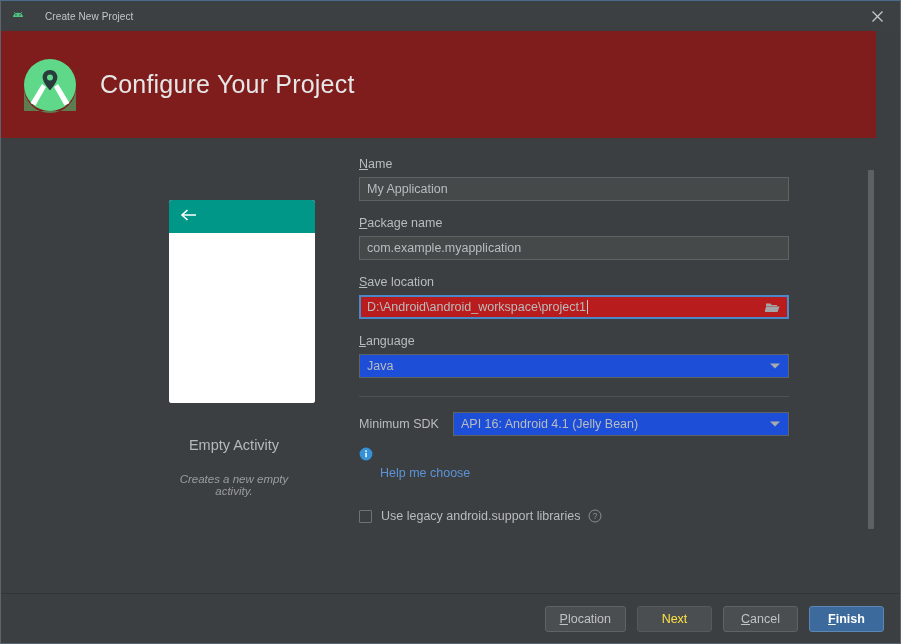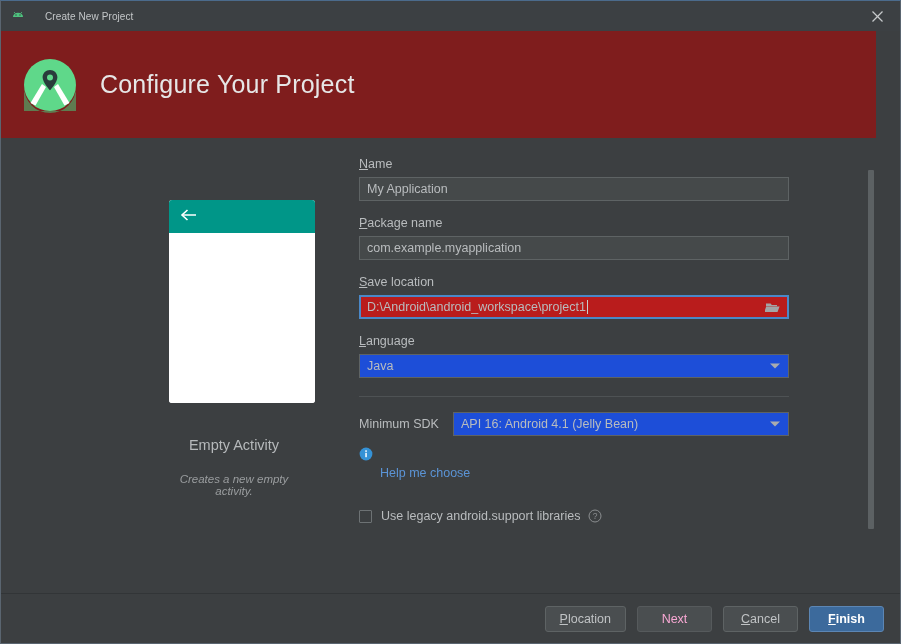--- a/index.html
+++ b/index.html
@@ -284,21 +284,21 @@
     padding: 0 14px;
     background: #4a4e50;
     border: 1px solid #5e6364;
     border-radius: 3px;
     color: #c0c3c5;
     font-size: 12.5px;
     font-family: "Liberation Sans", sans-serif;
     cursor: pointer;
     display: flex; align-items: center; justify-content: center;
   }
-  .btn.disabled { color: #f9a8d4; border-color: #565a5c; cursor: default; }
+  .btn.disabled { color: #fde047; border-color: #565a5c; cursor: default; }
   .btn.primary {
     background: #3c6a9c;
     border: 1px solid #5c86b4;
     color: #ffffff;
     font-weight: bold;
   }
 </style>
 </head>
 <body>
 

